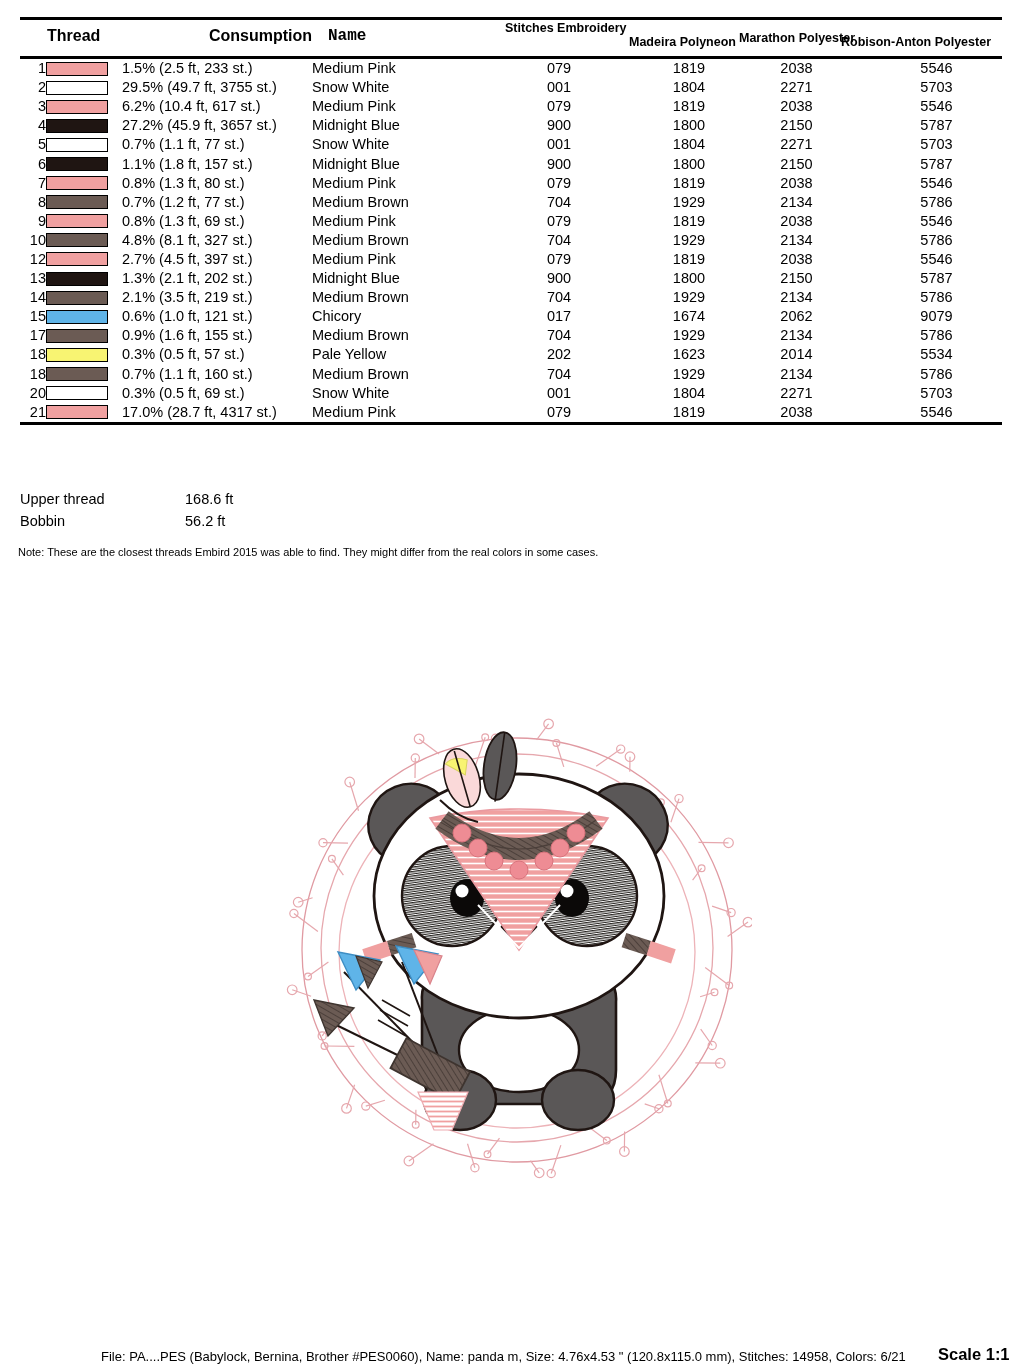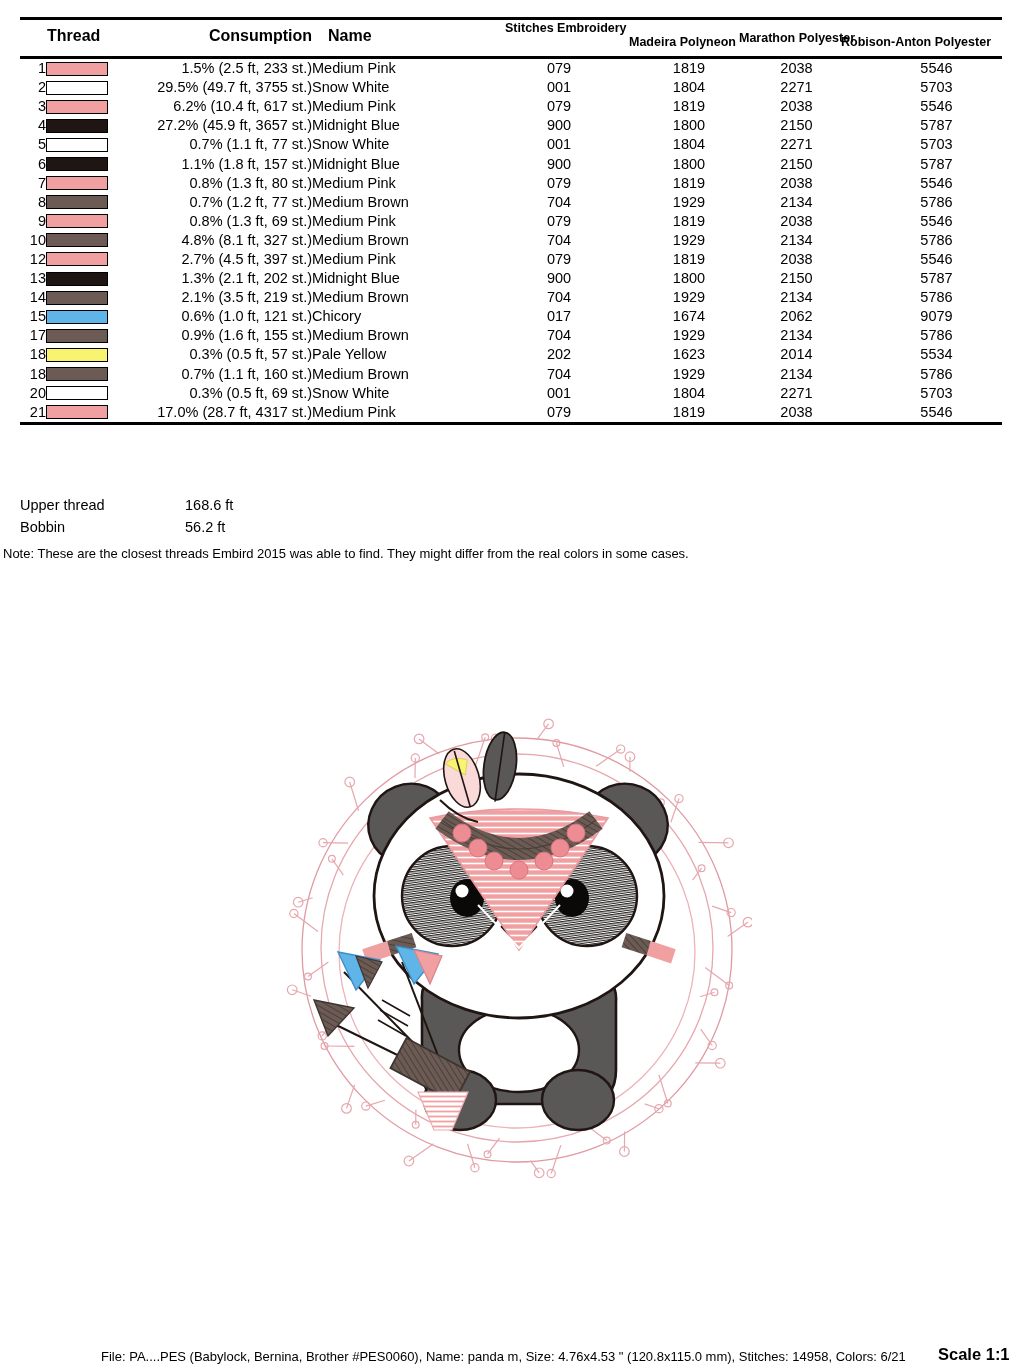--- a/index.html
+++ b/index.html
@@ -61,21 +61,21 @@
     height: 36px;
   }
   .hdr-main {
     position: absolute;
     font-weight: bold;
     font-size: 16px;
     top: 7px;
   }
   .hdr-thread      { left: 47px; }
   .hdr-consumption { left: 161px; margin-left: 48px; }
-  .hdr-name        { left: 328px; }
+  .hdr-name        { left: 328px; font-family: Liberation Mono, monospace; }
 
   .hdr-sub {
     position: absolute;
     font-weight: bold;
     font-size: 12.5px;
     white-space: nowrap;
   }
   .hdr-brother  { left: 505px; top: 1px; }
   .hdr-madeira  { left: 629px; top: 15px; }
   .hdr-marathon { left: 739px; top: 11px; }
@@ -90,44 +90,43 @@
   }
   td.sw { padding: 0; }
   .swatch {
     width: 62px;
     height: 14px;
     border: 1px solid #000000;
     box-sizing: border-box;
     display: block;
   }
   td.cons {
-    text-align: right;
+    text-align: left;
     padding-right: 27px;
   }
   td.name { text-align: left; padding-left: 5px; }
   td.code { text-align: center; }
 
   
   .totals {
     position: absolute;
     left: 20px;
     top: 488px;
     font-size: 14.5px;
     line-height: 22px;
-    margin-top: 6px;
   }
   .totals .row { display: flex; }
   .totals .lbl { width: 165px; }
   .totals .val { }
 
   .note {
     position: absolute;
-    left: 3px;
+    left: 18px;
     top: 546px;
-    font-size: 13px;
+    font-size: 11px;
   }
 
   
   #design-preview {
     position: absolute;
     left: 282px;
     top: 700px;
     width: 470px;
     height: 500px;
   }

